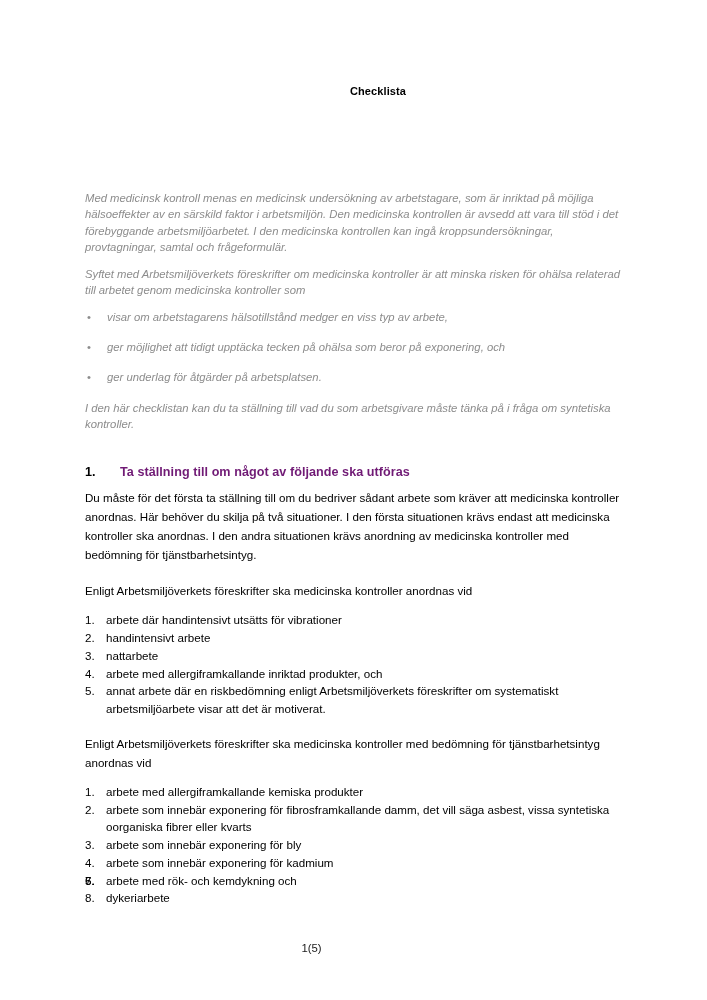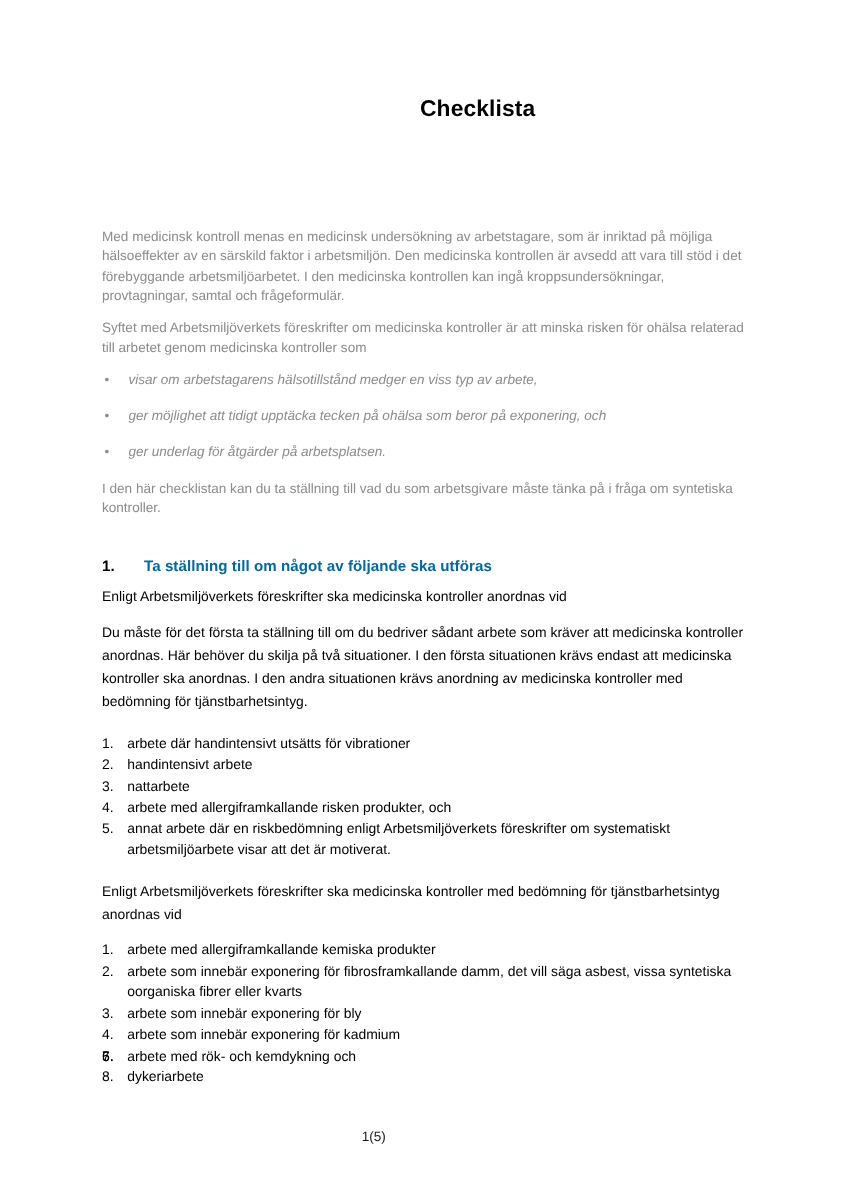--- a/index.html
+++ b/index.html
@@ -21,21 +21,21 @@
   }
 
   
   .title-block {
     position: absolute;
     left: 350px;
     top: 82px;
     width: 300px;
   }
   .doc-title {
-    font-size: 19px;
+    font-size: 11px;
     font-weight: bold;
     line-height: 19px;
     letter-spacing: 0.1px;
     color: #000;
     margin: 0;
   }
   .doc-subtitle {
     font-size: 13px;
     font-weight: normal;
     line-height: 17px;
@@ -47,20 +47,21 @@
   .content {
     position: absolute;
     left: 85px;
     top: 190px;
     width: 537px;
   }
 
   
   .intro-p {
     font-size: 11.3px;
+    font-style: italic;
     color: #8c8c8c;
     line-height: 16.3px;
     margin: 0 0 11px 0;
     text-align: left;
   }
   .intro-p.tight { margin-bottom: 10px; }
 
   .intro-bullets {
     list-style: none;
     margin: 0 0 7px 0;
@@ -94,21 +95,21 @@
   .section-num {
     font-size: 12.6px;
     font-weight: bold;
     width: 35px;
     flex: 0 0 35px;
     color: #000;
   }
   .section-title {
     font-size: 12.6px;
     font-weight: bold;
-    color: #0369a1;
+    color: #701a75;
     letter-spacing: 0.05px;
   }
 
   
   .body-p {
     font-size: 11.6px;
     line-height: 19px;
     color: #000;
     margin: 0 0 17px 0;
     text-align: left;
@@ -183,40 +184,40 @@
       </li>
     </ul>
 
     <p class="intro-p">I den här checklistan kan du ta ställning till vad du som arbetsgivare måste tänka på i fråga om syntetiska kontroller.</p>
 
     <div class="section-heading">
       <span class="section-num">1.</span>
       <span class="section-title">Ta ställning till om något av följande ska utföras</span>
     </div>
 
+    <p class="body-p">Du måste för det första ta ställning till om du bedriver sådant arbete som kräver att medicinska kontroller anordnas. Här behöver du skilja på två situationer. I den första situationen krävs endast att medicinska kontroller ska anordnas. I den andra situationen krävs anordning av medicinska kontroller med bedömning för tjänstbarhetsintyg.</p>
+
     <p class="body-p lead-in">Enligt Arbetsmiljöverkets föreskrifter ska medicinska kontroller anordnas vid</p>
-
-    <p class="body-p">Du måste för det första ta ställning till om du bedriver sådant arbete som kräver att medicinska kontroller anordnas. Här behöver du skilja på två situationer. I den första situationen krävs endast att medicinska kontroller ska anordnas. I den andra situationen krävs anordning av medicinska kontroller med bedömning för tjänstbarhetsintyg.</p>
 
     <ol class="num-list">
       <li>
         <span class="num">1.</span>
         <span>arbete där handintensivt utsätts för vibrationer</span>
       </li>
       <li>
         <span class="num">2.</span>
         <span>handintensivt arbete</span>
       </li>
       <li>
         <span class="num">3.</span>
         <span>nattarbete</span>
       </li>
       <li>
         <span class="num">4.</span>
-        <span>arbete med allergiframkallande risken produkter, och</span>
+        <span>arbete med allergiframkallande inriktad produkter, och</span>
       </li>
       <li>
         <span class="num">5.</span>
         <span>annat arbete där en riskbedömning enligt Arbetsmiljöverkets föreskrifter om systematiskt arbetsmiljöarbete visar att det är motiverat.</span>
       </li>
     </ol>
 
     <p class="body-p lead-in">Enligt Arbetsmiljöverkets föreskrifter ska medicinska kontroller med bedömning för tjänstbarhetsintyg anordnas vid</p>
 
     <ol class="num-list">

